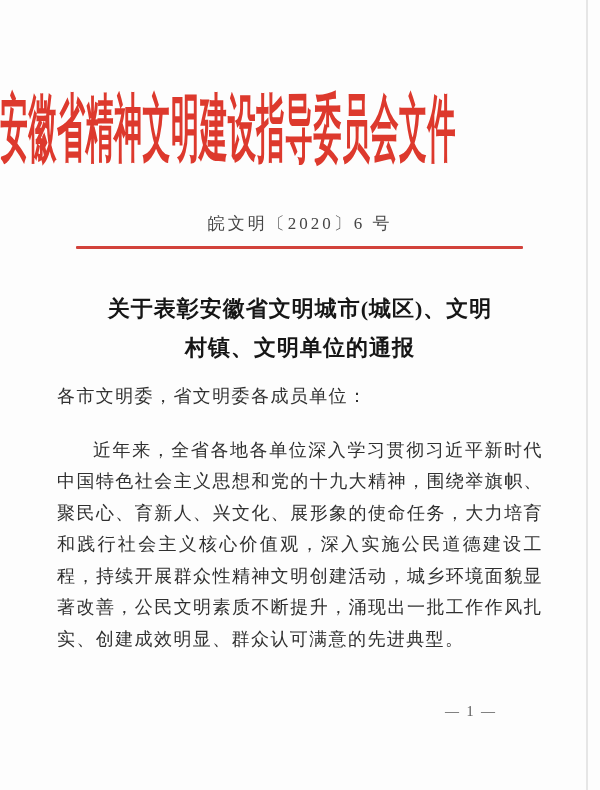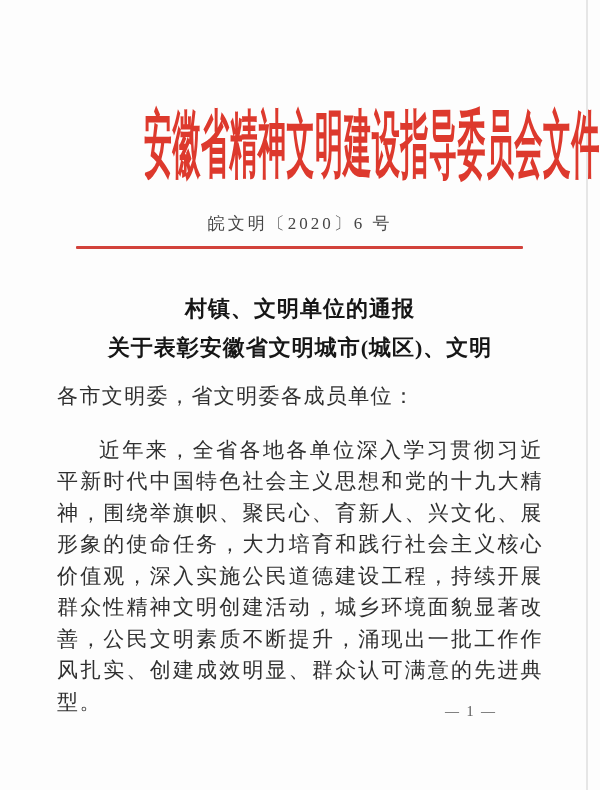--- a/index.html
+++ b/index.html
@@ -19,24 +19,24 @@
   .scan-edge {
     position: absolute;
     top: 0;
     left: 586px;
     width: 2px;
     height: 100%;
     background: #e6e6e6;
   }
   .masthead {
     position: absolute;
-    top: 96px;
+    top: 80px;
     left: 0;
     right: 0;
-    text-align: right;
+    text-align: left;
     white-space: nowrap;
   }
   .masthead .stretch {
     display: inline-block;
     font-size: 28px;
     font-weight: 700;
     letter-spacing: 0.5px;
     color: #dd392d;
     transform: scaleY(2.6);
     transform-origin: top center;
@@ -71,21 +71,21 @@
     font-weight: 700;
     line-height: 39px;
     letter-spacing: 1px;
     color: #161616;
   }
   .body-text {
     position: absolute;
     top: 381px;
     left: 57px;
     width: 486px;
-    font-size: 21px;
+    font-size: 18px;
     line-height: 31.5px;
     letter-spacing: 1.4px;
     text-align: justify;
     color: #303030;
   }
   .body-text .para {
     text-indent: 2em;
     margin-top: 22px;
   }
   .page-number {
@@ -108,22 +108,22 @@
 
   <div class="masthead">
     <span class="stretch">安徽省精神文明建设指导委员会文件</span>
   </div>
 
   <div class="doc-number">皖文明〔2020〕6 号</div>
 
   <div class="red-rule"></div>
 
   <div class="doc-title">
+    <div>关于表彰安徽省文明城市(城区)、文明</div>
     <div>村镇、文明单位的通报</div>
-    <div>关于表彰安徽省文明城市(城区)、文明</div>
   </div>
 
   <div class="body-text">
     <div class="salutation">各市文明委，省文明委各成员单位：</div>
     <div class="para">近年来，全省各地各单位深入学习贯彻习近平新时代中国特色社会主义思想和党的十九大精神，围绕举旗帜、聚民心、育新人、兴文化、展形象的使命任务，大力培育和践行社会主义核心价值观，深入实施公民道德建设工程，持续开展群众性精神文明创建活动，城乡环境面貌显著改善，公民文明素质不断提升，涌现出一批工作作风扎实、创建成效明显、群众认可满意的先进典型。</div>
   </div>
 
   <div class="page-number">— 1 —</div>
 
 </div>

